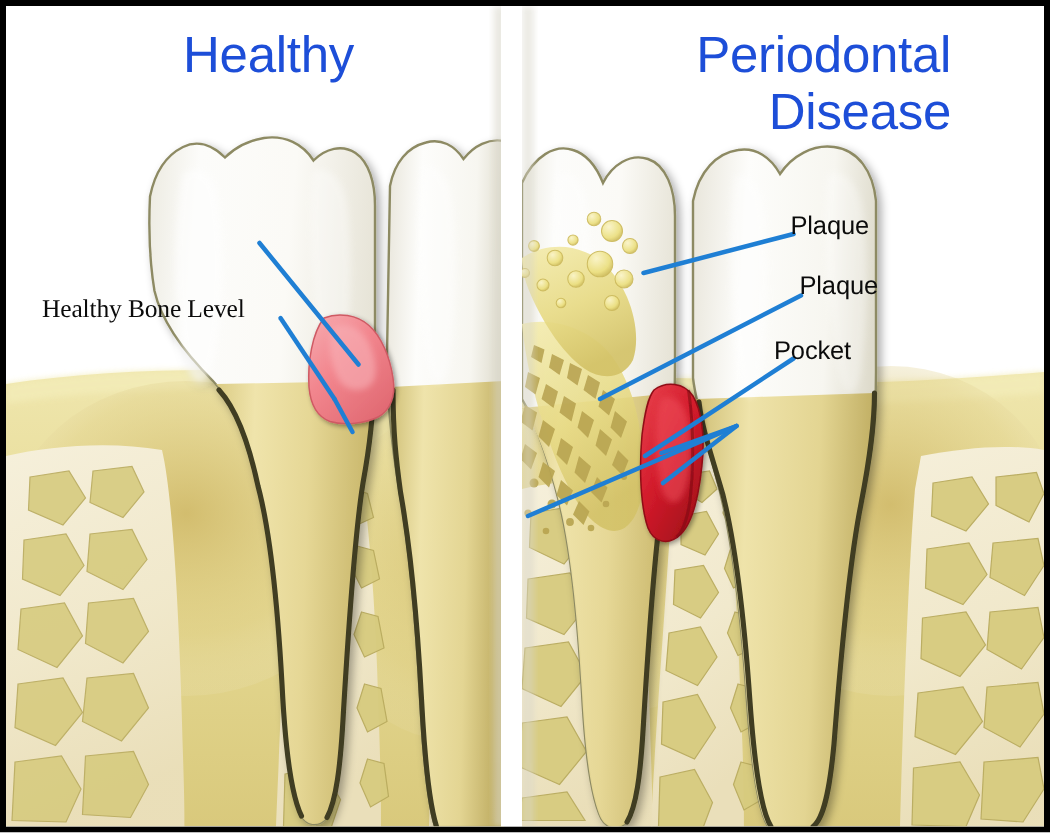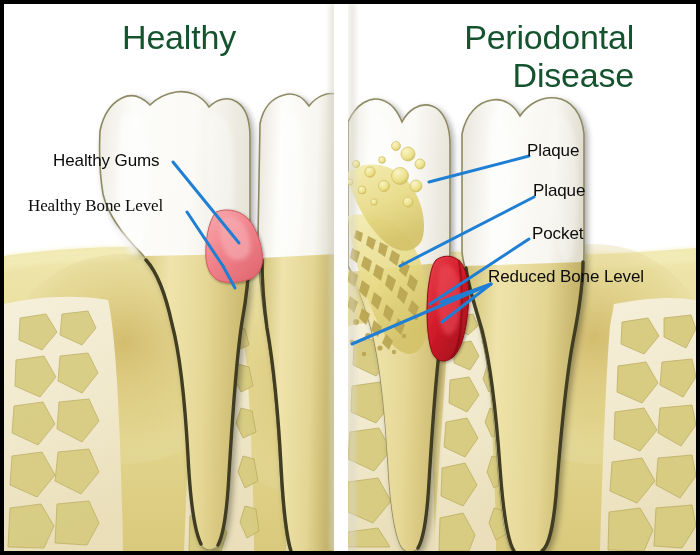--- a/index.html
+++ b/index.html
@@ -20,36 +20,36 @@
     position:absolute;
     color:#0b0b0b;
     font-family:"Liberation Sans", sans-serif;
     font-size:17px;
     line-height:1.05;
     white-space:nowrap;
     letter-spacing:-0.1px;
   }
   .title{
     position:absolute;
-    color:#14532d;
+    color:#1d4ed8;
     font-family:"Liberation Sans", sans-serif;
     font-size:34px;
     line-height:1.12;
     text-align:center;
     white-space:pre-line;
     letter-spacing:-0.2px;
   }
   #title-healthy{left:80px;top:14px;width:190px;}
   #title-disease{left:400px;top:14px;width:230px;text-align:right;}
 
   #lbl-healthy-gums{left:49px;top:148px;}
   #lbl-healthy-bone{left:24px;top:193px;font-family:Liberation Serif, serif;}
   #lbl-plaque{left:523px;top:138px;}
   #lbl-tartar{left:529px;top:178px;}
-  #lbl-pocket{left:528px;top:221px;}
+  #lbl-pocket{left:512px;top:221px;}
   #lbl-reduced-bone{left:484px;top:264px;}
 </style>
 </head>
 <body>
 
 <div id="figure">
   <div id="stage">
 
     <svg class="art" viewBox="0 0 692 547" xmlns="http://www.w3.org/2000/svg">
       <defs>
@@ -443,26 +443,24 @@
         <line x1="487" y1="280" x2="438" y2="318"></line>
         <line x1="487" y1="280" x2="348" y2="340"></line>
       </g>
     </svg>
 
     <div class="title" id="title-healthy">Healthy</div>
 
     <div class="title" id="title-disease">Periodontal
 Disease</div>
 
-    <div class="lbl" id="lbl-healthy-gums">Healthy Gums</div>
 
     <div class="lbl" id="lbl-healthy-bone">Healthy Bone Level</div>
 
     <div class="lbl" id="lbl-plaque">Plaque</div>
 
     <div class="lbl" id="lbl-tartar">Plaque</div>
 
     <div class="lbl" id="lbl-pocket">Pocket</div>
 
-    <div class="lbl" id="lbl-reduced-bone">Reduced Bone Level</div>
 
   </div>
 </div>
 
 </body></html>

